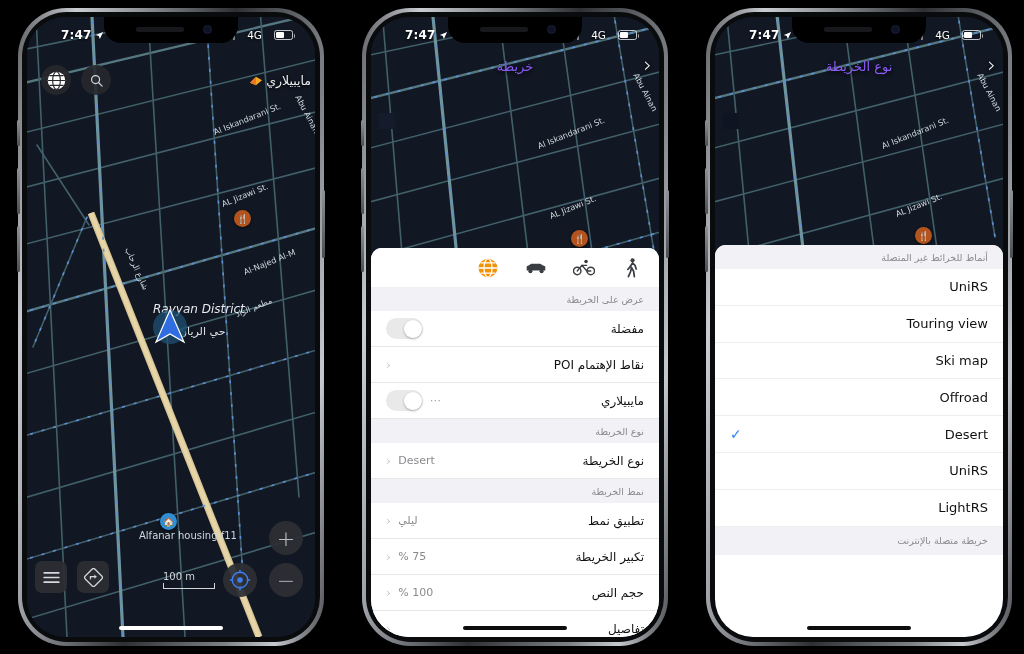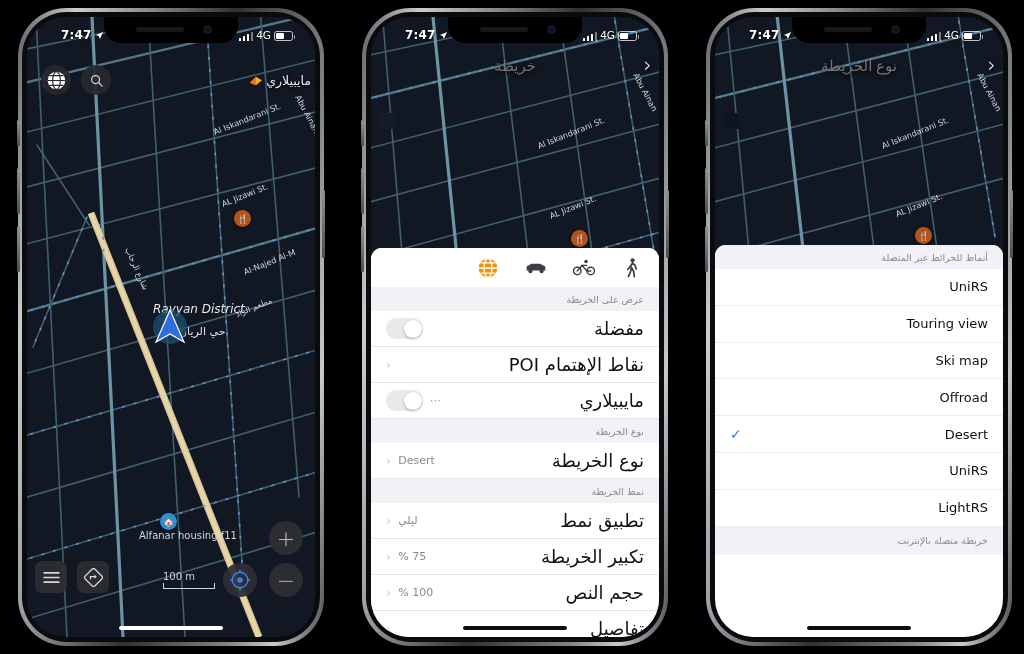--- a/index.html
+++ b/index.html
@@ -59,21 +59,21 @@
 
   
   .statusbar{
     position:absolute; top:0; left:12px; right:0; height:32px;
     z-index:35; color:#fff; font-size:12px; font-weight:600;
     display:flex; align-items:center; justify-content:space-between;
     padding:4px 22px 0 22px;
     text-shadow:0 1px 2px rgba(0,0,0,.9);
   }
   .sb-left{ display:flex; align-items:center; gap:3px; letter-spacing:.2px;}
-  .sb-right{ display:flex; align-items:flex-end; gap:3px; }
+  .sb-right{ display:flex; align-items:center; gap:12px; }
   .loc-arrow{ display:inline-block; width:9px; height:9px; }
   .bars{ display:flex; align-items:flex-end; gap:1.5px; height:9px; }
   .bars i{ display:block; width:2.5px; background:#fff; border-radius:.5px; }
   .bars i:nth-child(1){height:3px}
   .bars i:nth-child(2){height:5px}
   .bars i:nth-child(3){height:7px}
   .bars i:nth-child(4){height:9px;background:rgba(255,255,255,.45)}
   .net{ font-size:10.5px; font-weight:500; }
   .batt{ width:19px; height:10px; border:1px solid rgba(255,255,255,.75);
          border-radius:2.5px; position:relative; }
@@ -127,41 +127,41 @@
   .mapillary-tag{ position:absolute; right:4px; top:56px; display:flex; align-items:center;
             gap:3px; color:#eceff1; font-size:12.5px;
             text-shadow:0 1px 3px rgba(0,0,0,.95); }
   .home-ind{ position:absolute; bottom:7px; left:50%; transform:translateX(-50%);
             width:104px; height:4px; border-radius:3px; background:#fff; z-index:30; }
   .home-ind.dark{ background:#0d0d0d; }
 
   
   .map-header{ position:absolute; top:32px; left:0; right:0; height:34px; z-index:30;
         display:flex; align-items:center; justify-content:center; }
-  .map-header .title{ color:#737373; font-size:15px;
-        text-shadow:0 1px 4px rgba(0,0,0,.95);font-family:Liberation Serif, serif; }
+  .map-header .title{ color:#8b5cf6; font-size:13px;
+        text-shadow:0 1px 4px rgba(0,0,0,.95); }
   .map-header .chev{ position:absolute; right:7px; top:4px; color:#fff; font-size:21px;
         font-weight:300; text-shadow:0 1px 4px rgba(0,0,0,.9); }
 
   
   .sheet{ position:absolute; left:0; right:0; bottom:0; background:#fff;
           border-top-left-radius:11px; border-top-right-radius:11px;
           overflow:hidden; z-index:25; direction:rtl; }
   .sheet.p2{ top:231px; }
   .sheet.p3{ top:228px; }
   .profile-row{ height:39px; display:flex; align-items:center; justify-content:flex-start;
           gap:26px; padding:0 16px; background:#fff; }
   .profile-row .pi{ width:22px; height:22px; display:flex; align-items:center;
           justify-content:center; }
   .sec-head{ background:#f2f2f6; color:#8a8a8e; font-size:9.5px;
           padding:7px 15px 6px; text-align:right; }
   .row{ background:#fff; height:36px; display:flex; align-items:center;
         justify-content:space-between; padding:0 15px;
         border-bottom:.5px solid #e7e7ea; }
-  .row .label{ color:#111; font-size:18px; }
+  .row .label{ color:#111; font-size:12px; }
   .row .right-side{ display:flex; align-items:center; gap:7px; }
   .row .value{ color:#8a8a8e; font-size:11px; }
   .row .chev{ color:#b8b8bd; font-size:13px; font-weight:300;
         transform:scaleX(1); }
   .toggle{ width:37px; height:21px; border-radius:11px; background:#e9e9ea;
         position:relative; flex:none; }
   .toggle .knob{ position:absolute; width:18px; height:18px; border-radius:50%;
         background:#fff; top:1.5px; right:1.5px; box-shadow:0 1px 2.5px rgba(0,0,0,.28); }
   .ellipsis{ color:#9a9aa0; font-size:11px; letter-spacing:1px; }
   .check{ color:#2d7ff9; font-size:14px; font-weight:700; }

